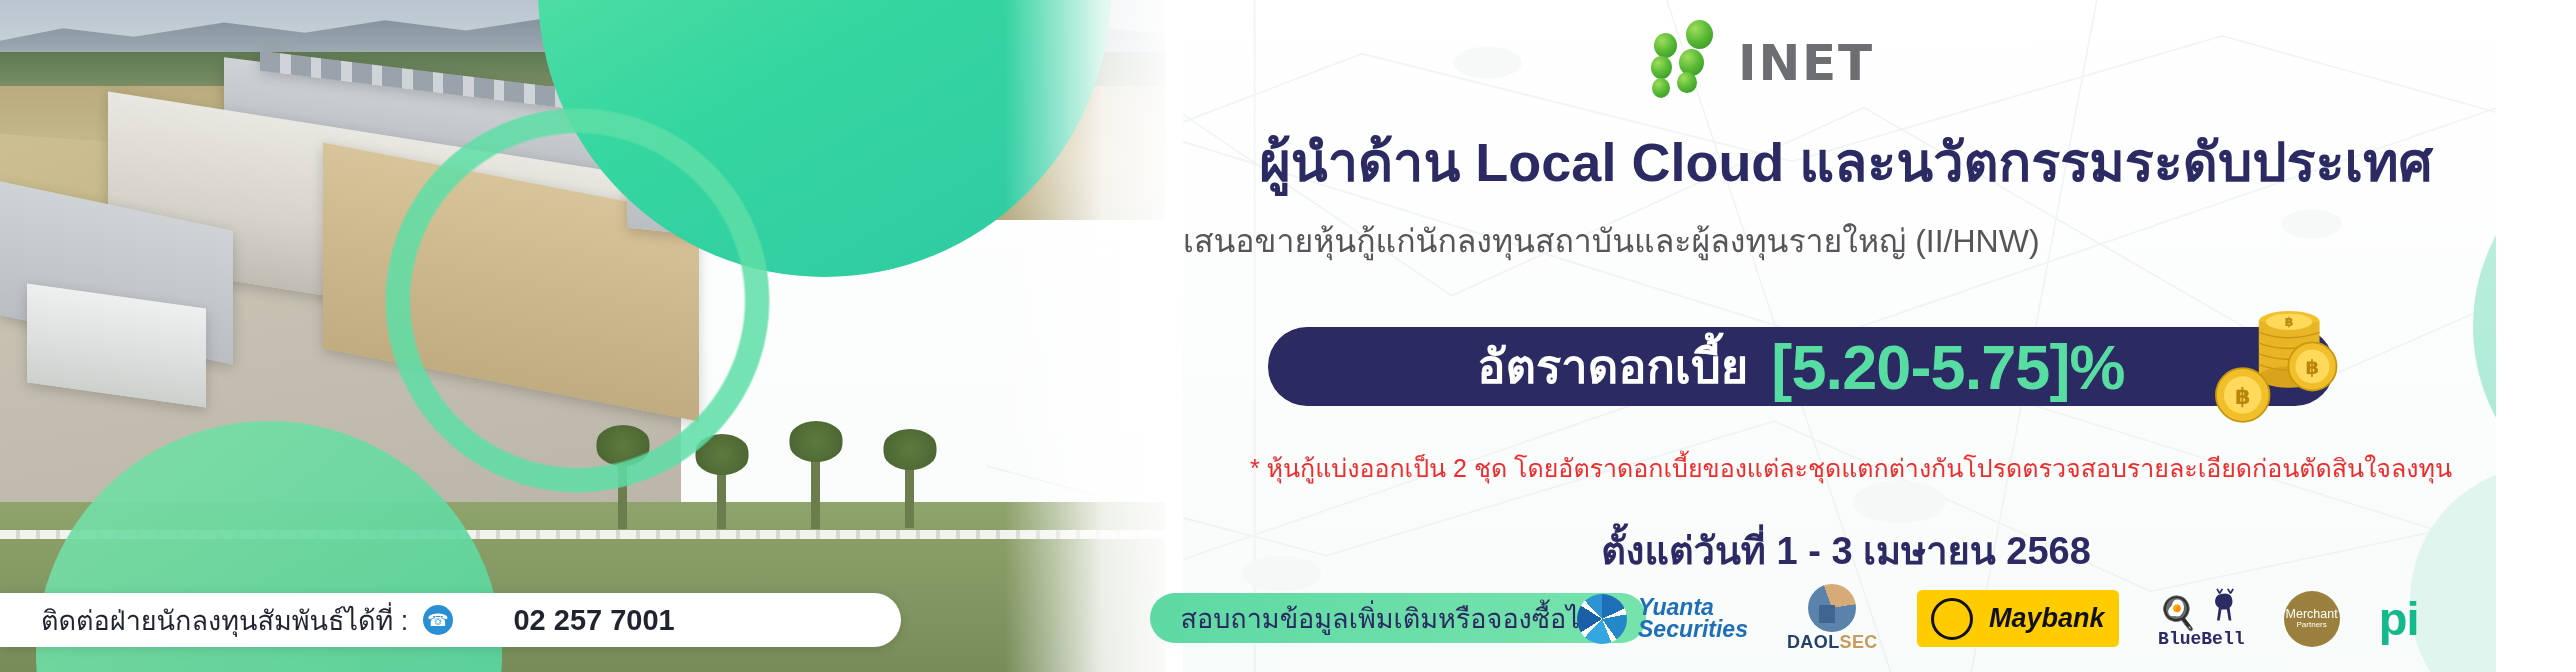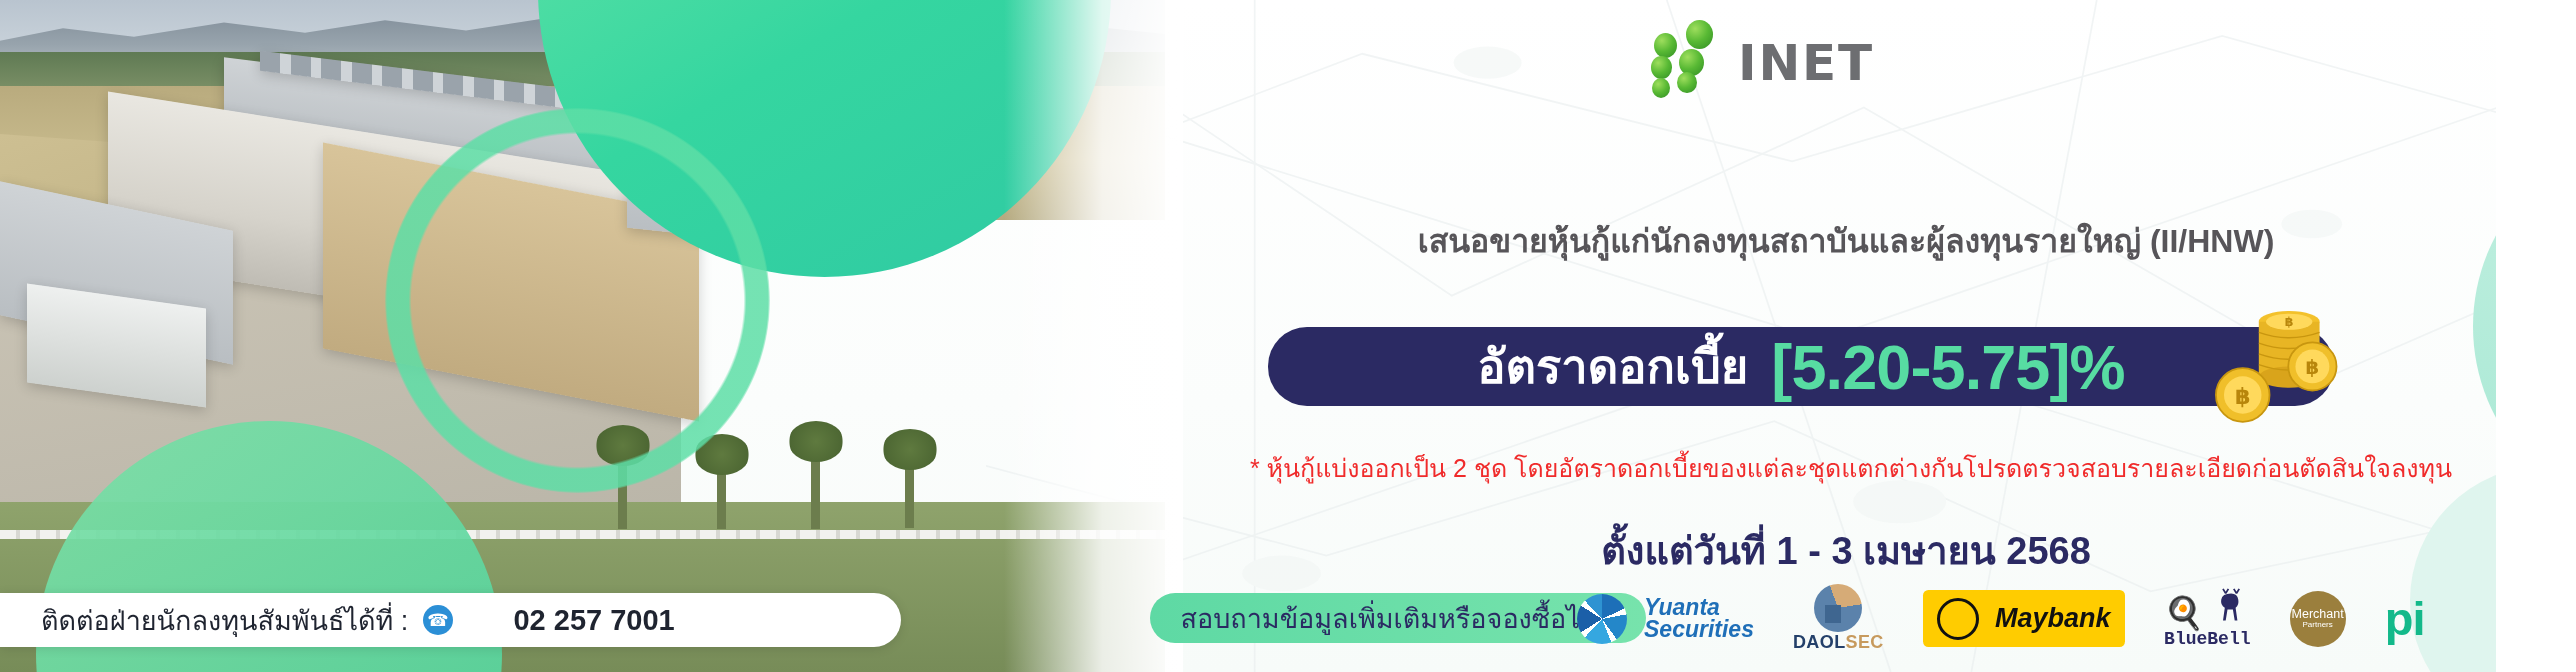--- a/index.html
+++ b/index.html
@@ -45,22 +45,22 @@
   .blob-rightsm{left:2410px;top:466px;width:269px;height:269px;background:#dff5ee;}
 
   
   .logo{position:absolute;left:1638px;top:12.5px;width:332px;height:72px;}
   .logo .word{position:absolute;left:100px;top:21.5px;font-size:50px;font-weight:bold;letter-spacing:1.8px;color:#6d6e71;font-family:"DejaVu Sans",sans-serif;}
   .dot{position:absolute;border-radius:50%;background:radial-gradient(circle at 34% 30%,#9ede5d 0%,#58b934 48%,#2f8c23 100%);}
 
   
   .headline{position:absolute;left:1183px;top:133px;width:1326px;text-align:center;
     font-size:54px;font-weight:bold;color:#2b2a63;line-height:1.08;white-space:nowrap;}
-  .subheadline{position:absolute;left:1183px;top:215px;width:1326px;text-align:center;
-    font-size:32px;font-weight:bold;color:#575559;white-space:nowrap;}
+  .subheadline{position:absolute;left:1183px;top:215px;width:1326px;text-align:left;
+    font-size:32px;font-weight:normal;color:#575559;white-space:nowrap;}
 
   .ratebox{position:absolute;left:1268px;top:327px;width:1066px;height:79px;border-radius:39px;
     background:#2b2a63;display:flex;align-items:center;justify-content:center;gap:23px;}
   .ratebox .lbl{font-size:47px;font-weight:bold;color:#ffffff;}
   .ratebox .val{font-size:63px;font-weight:bold;color:#57dca2;letter-spacing:-0.9px;}
   .coins{position:absolute;right:-7.2px;top:-25px;width:134px;height:127px;}
 
   .disclaimer{position:absolute;left:1125px;top:448px;width:1452px;text-align:center;
     font-size:25px;color:#f02b2b;white-space:nowrap;}
   .dateline{position:absolute;left:1183px;top:520px;width:1326px;text-align:center;
@@ -68,21 +68,21 @@
 
   
   .cta{position:absolute;left:1150px;top:593px;height:50px;padding:0 30.5px;border-radius:25px;
     background:linear-gradient(90deg,#5ed9a4 0%,#77e3ac 100%);
     display:flex;align-items:center;font-size:27px;color:#2b2a63;white-space:nowrap;}
   .partners{position:absolute;left:1577px;top:581px;height:75px;display:flex;align-items:center;gap:39px;}
   .plogo{display:flex;align-items:center;height:75px;}
 
   .yuanta-mark{width:50px;height:50px;border-radius:50%;
     background:conic-gradient(from 0deg,#1d6fb8 0 18%,#fff 18% 22%,#2487c9 22% 40%,#fff 40% 44%,#35a7e0 44% 62%,#fff 62% 66%,#1b5fa8 66% 84%,#fff 84% 88%,#2e93d2 88% 100%);}
-  .yuanta-txt{margin-left:17px;font-style:italic;font-weight:bold;color:#1f6fb8;font-size:23px;line-height:.95;text-align:left;}
+  .yuanta-txt{margin-left:11px;font-style:italic;font-weight:bold;color:#1f6fb8;font-size:23px;line-height:.95;text-align:left;}
 
   .daol{text-align:center;}
   .daol-mark{width:48px;height:48px;border-radius:50%;margin:0 auto;
     background:conic-gradient(from -20deg,#d6ab77 0 28%,#5b82ab 28% 100%);position:relative;}
   .daol-mark:after{content:"";position:absolute;left:10.8px;bottom:9px;width:16px;height:18px;background:#3f6690;}
   .daol-txt{font-size:18px;font-weight:bold;color:#24406a;letter-spacing:0.4px;}
   .daol-txt em{font-style:normal;color:#c79a5d;}
 
   .maybank{background:#ffcc00;border-radius:5.4px;padding:7.2px 14.3px;display:flex;align-items:center;gap:16px;}
   .maybank .tiger{width:36px;height:36px;border-radius:50%;border:3.6px solid #111;}
@@ -170,20 +170,21 @@
   <div class="logo">
     <div class="dot" style="left:48px;top:7.2px;width:27px;height:29px;"></div>
     <div class="dot" style="left:16px;top:20px;width:23px;height:25px;"></div>
     <div class="dot" style="left:41px;top:36px;width:25px;height:27px;"></div>
     <div class="dot" style="left:12.5px;top:43px;width:21.5px;height:23px;"></div>
     <div class="dot" style="left:39px;top:59px;width:20px;height:21.5px;"></div>
     <div class="dot" style="left:14.3px;top:65px;width:18px;height:20px;"></div>
     <div class="word">INET</div>
   </div>
 
+  <div class="headline">ผู้นำด้าน Local Cloud และนวัตกรรมระดับประเทศ</div>
   <div class="subheadline">เสนอขายหุ้นกู้แก่นักลงทุนสถาบันและผู้ลงทุนรายใหญ่ (II/HNW)</div>
 
   <div class="ratebox">
     <span class="lbl">อัตราดอกเบี้ย</span>
     <span class="val">[5.20-5.75]%</span>
     <svg class="coins" viewBox="0 0 150 142">
       <g>
         <ellipse cx="92" cy="22" rx="34" ry="12" fill="#f3c12b"></ellipse>
         <rect x="58" y="22" width="68" height="62" fill="#e8b524"></rect>
         <ellipse cx="92" cy="84" rx="34" ry="12" fill="#d9a41b"></ellipse>

